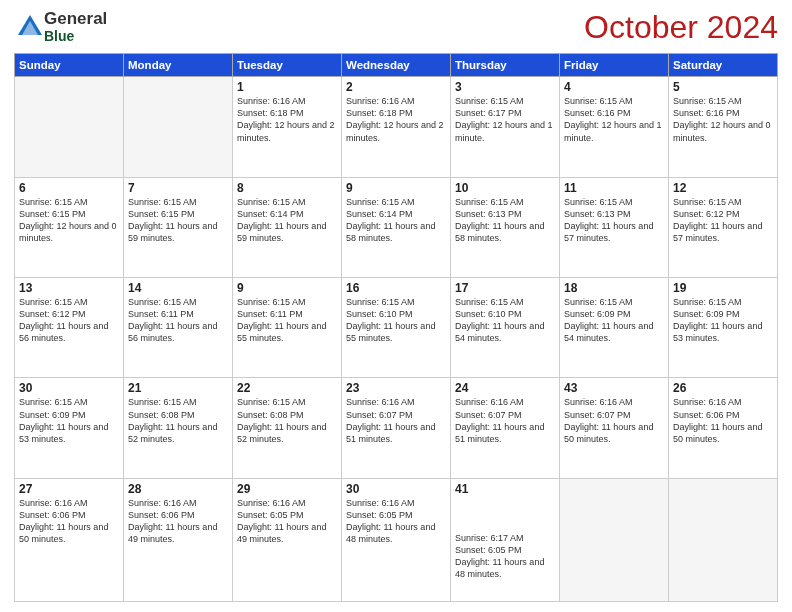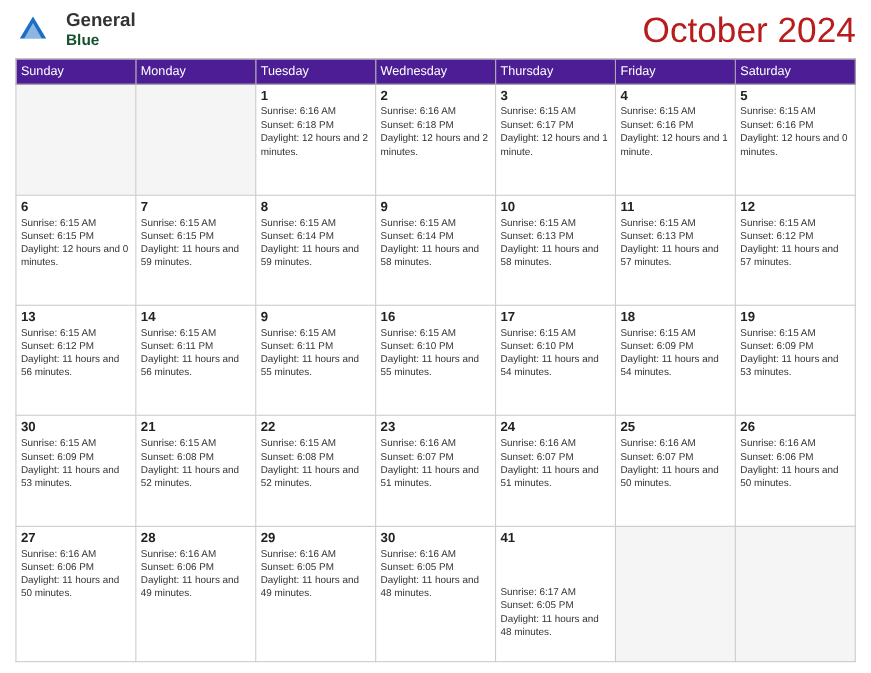--- a/index.html
+++ b/index.html
@@ -19,21 +19,21 @@
     }
     .header {
       display: flex;
       justify-content: space-between;
       align-items: flex-start;
       margin-bottom: 8px;
     }
     .logo {
       display: flex;
       align-items: center;
-      gap: 16px;
+      gap: 0;
     }
     .logo-text {
       display: flex;
       flex-direction: column;
       line-height: 1.1;
     }
     .logo-general {
       font-size: 17px;
       font-weight: bold;
       color: #333;
@@ -61,24 +61,24 @@
       font-size: 14px;
       color: #555;
     }
     .calendar {
       flex: 1;
       border-collapse: collapse;
       width: 100%;
       table-layout: fixed;
     }
     .calendar th {
-      background: #4c1d95;
+      background: #1d4ed8;
       color: #fff;
       font-size: 11.5px;
-      font-weight: normal;
+      font-weight: bold;
       padding: 5px 4px;
       text-align: left;
       border: 1px solid #aaa;
     }
     .calendar td {
       border: 1px solid #ccc;
       vertical-align: top;
       padding: 3px 4px;
       font-size: 9.5px;
       color: #333;
@@ -284,21 +284,21 @@
 Sunset: 6:07 PM
 Daylight: 11 hours and 51 minutes.</div>
           </td>
           <td>
             <span class="day-num">24</span>
             <div class="day-info" style="white-space: pre-line;">Sunrise: 6:16 AM
 Sunset: 6:07 PM
 Daylight: 11 hours and 51 minutes.</div>
           </td>
           <td>
-            <span class="day-num">25</span>
+            <span class="day-num">43</span>
             <div class="day-info" style="white-space: pre-line;">Sunrise: 6:16 AM
 Sunset: 6:07 PM
 Daylight: 11 hours and 50 minutes.</div>
           </td>
           <td>
             <span class="day-num">26</span>
             <div class="day-info" style="white-space: pre-line;">Sunrise: 6:16 AM
 Sunset: 6:06 PM
 Daylight: 11 hours and 50 minutes.</div>
           </td>

